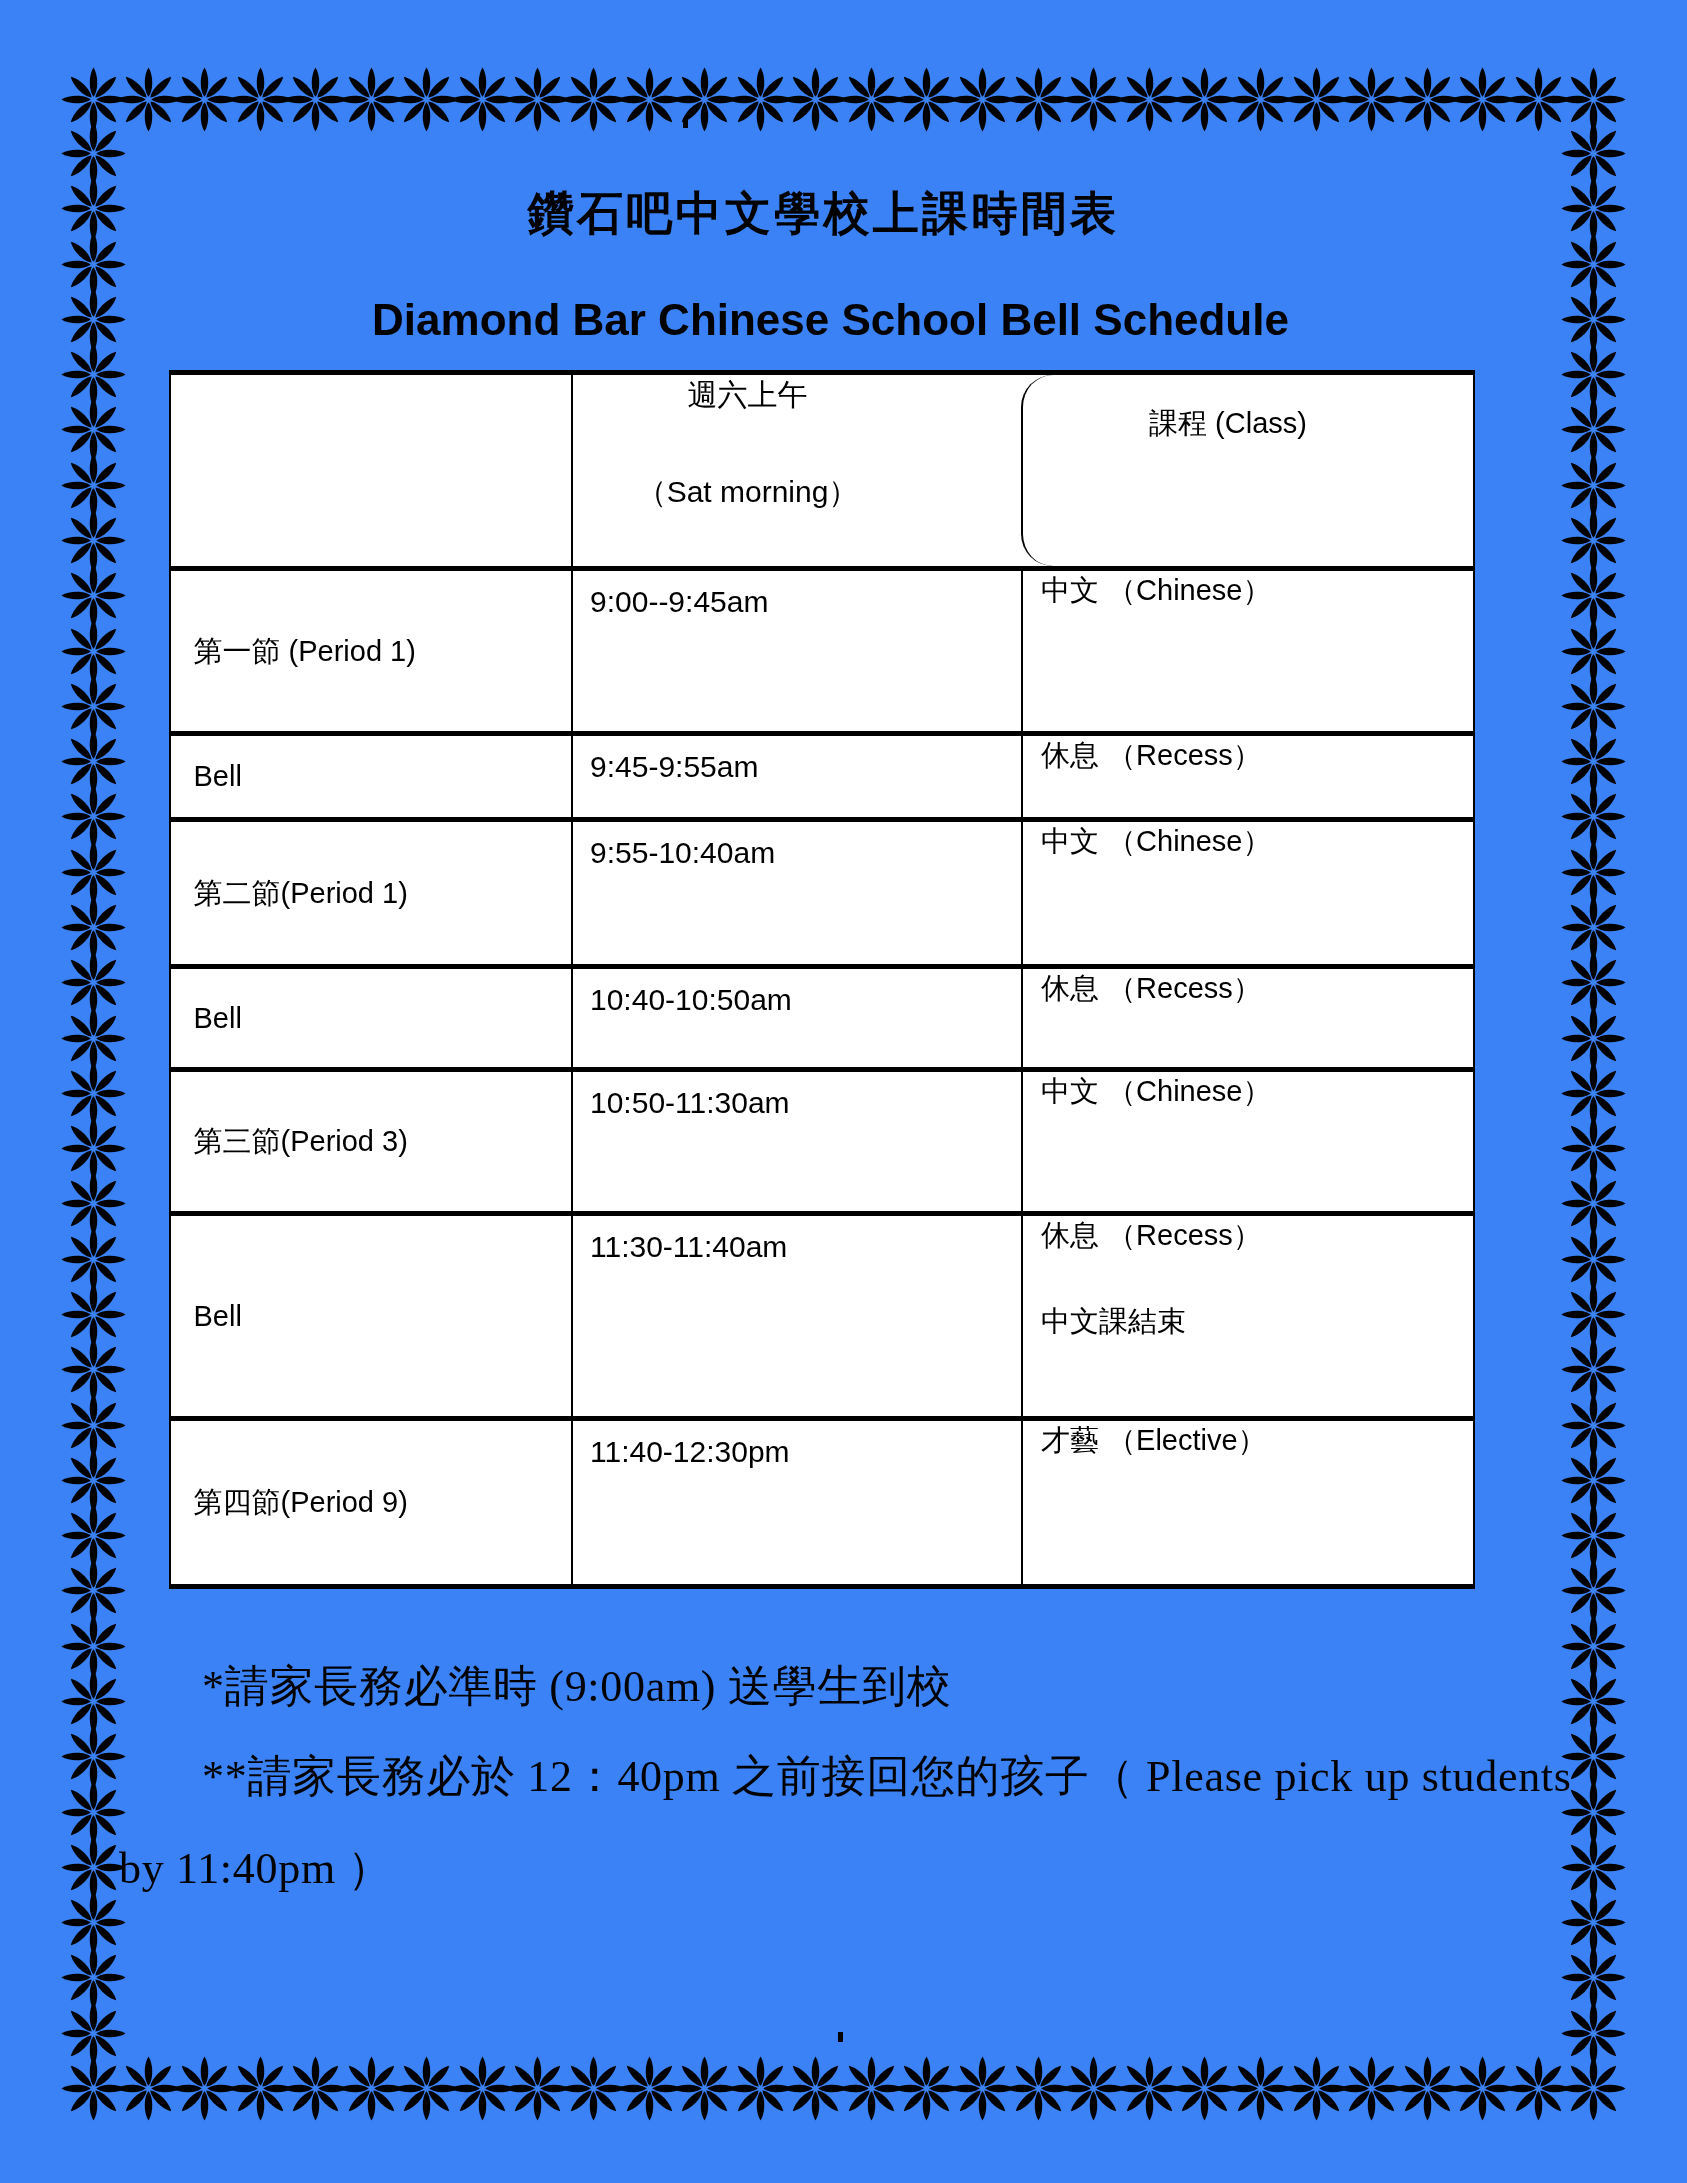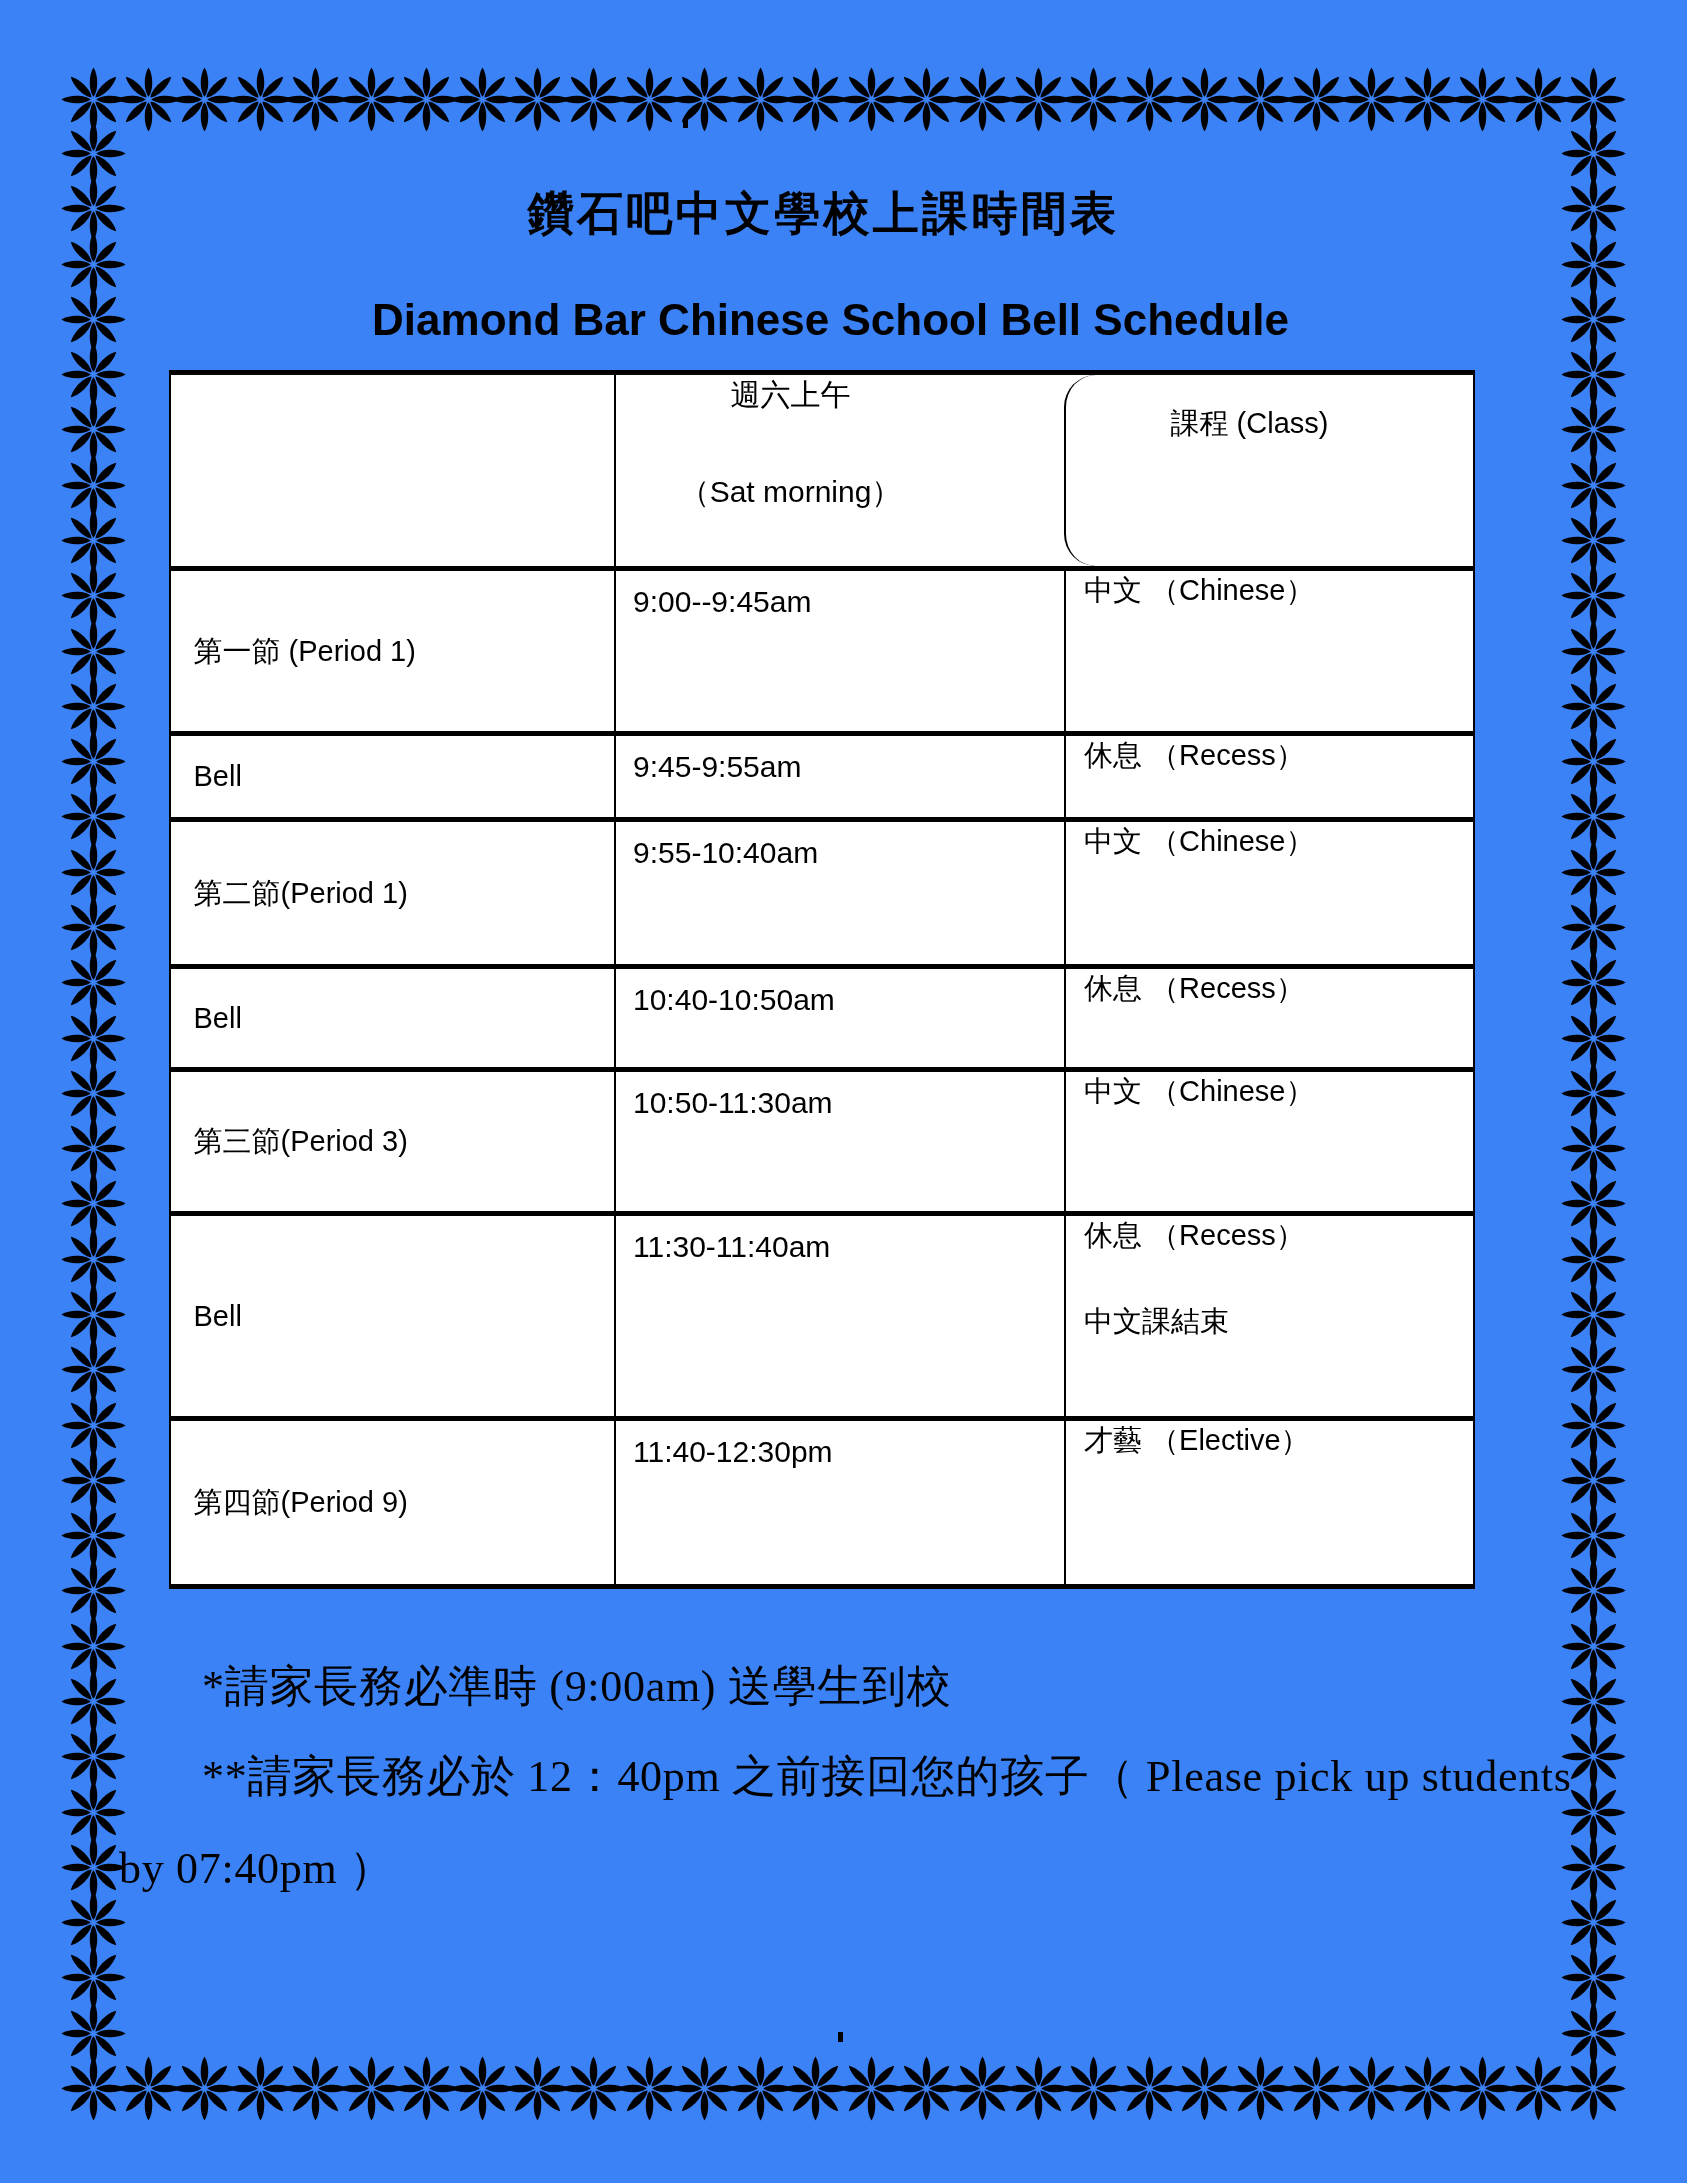--- a/index.html
+++ b/index.html
@@ -25,21 +25,21 @@
   }
 
   .schedule {
     position:absolute; left:169px; top:370px; width:1306px;
     border:2.6px solid #000; border-top-width:5.3px; border-bottom-width:5.3px;
     background:#fff;
   }
   .trow { display:flex; width:100%; }
   .trow + .trow { border-top:5.3px solid #000; }
   .cell { display:flex; flex-direction:column; overflow:hidden; }
-  .c1 { width:443px; justify-content:center; padding-left:22.5px; font-size:29px; }
+  .c1 { width:400px; justify-content:center; padding-left:22.5px; font-size:29px; }
   .c2 { width:450px; border-left:2.6px solid #000; justify-content:flex-start; padding:10.6px 0 0 17px; font-size:30px; }
   .c3 { flex:1; border-left:2.6px solid #000; justify-content:flex-start; padding-left:18px; font-size:29px; }
   .line { line-height:1.32; white-space:nowrap; }
   .gap2 { margin-top:48px; }
   .trow.header { height:191px; }
   .trow.header .c2 { justify-content:flex-start; padding:0 99px 0 0; text-align:center; }
   .trow.header .c2 .gap { margin-top:57px; }
   .trow.header .c3 { justify-content:flex-start; padding:29px 40px 0 0; text-align:center;border-radius:32px; }
 
   .footnote {
@@ -1412,16 +1412,16 @@
           <div class="line">11:40-12:30pm</div>
         </div>
         <div class="cell c3">
           <div class="line">才藝 （Elective）</div>
         </div>
       </div>
     </div>
 
   <div class="footnote fn1">*請家長務必準時 (9:00am) 送學生到校</div>
   <div class="footnote fn2">**請家長務必於 12：40pm 之前接回您的孩子（ Please pick up students</div>
-  <div class="footnote fn3">by 07:40pm ）</div>
+  <div class="footnote fn3">by 11:40pm ）</div>
 
 </div>
 
 
 </body></html>

